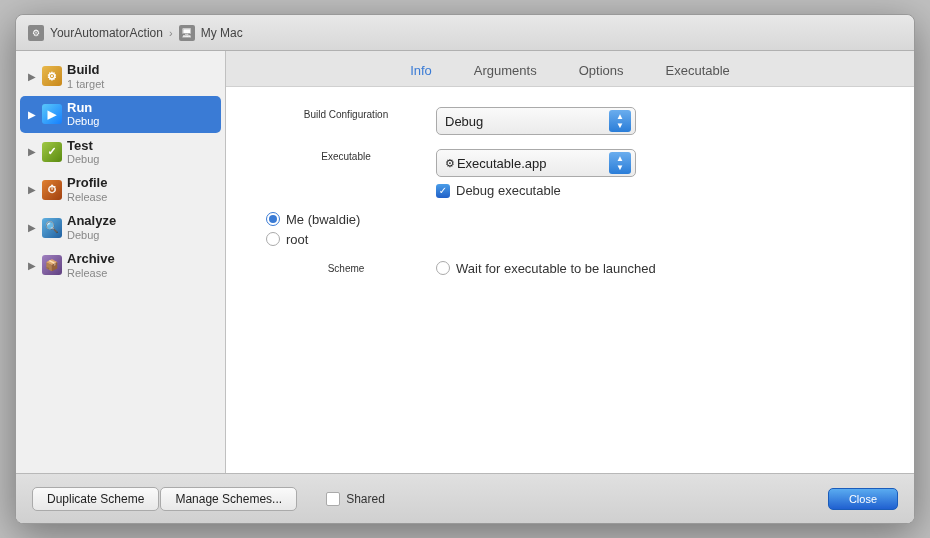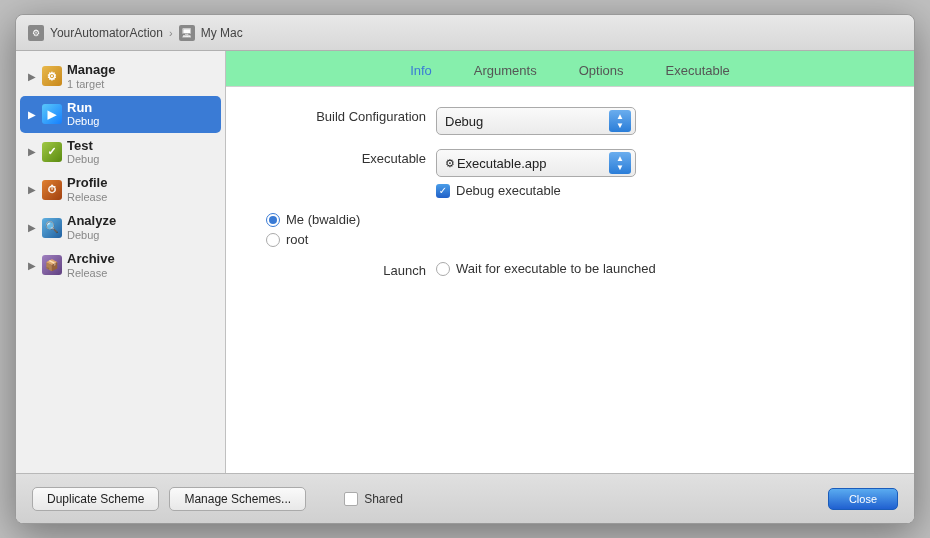--- a/index.html
+++ b/index.html
@@ -135,21 +135,21 @@
       display: flex;
       flex-direction: column;
       background: white;
     }
     .tab-bar {
       display: flex;
       justify-content: center;
       gap: 30px;
       padding: 10px 0 6px;
       border-bottom: 1px solid #d0d0d0;
-      background: #86efac;
+      background: #e5e5e5;
     }
     .tab {
       font-size: 13px;
       color: #555;
       cursor: pointer;
       padding: 2px 6px;
     }
     .tab.active {
       color: #3a7bd5;
       font-weight: 500;
@@ -161,22 +161,22 @@
       flex-direction: column;
       gap: 14px;
     }
     .form-row {
       display: flex;
       align-items: flex-start;
       gap: 10px;
     }
     .form-label {
       width: 160px;
-      text-align: right;
-      font-size: 13px;
+      text-align: center;
+      font-size: 10px;
       color: #333;
       padding-top: 2px;
       flex-shrink: 0;
     }
     .form-control {
       display: flex;
       flex-direction: column;
       gap: 6px;
     }
     .dropdown {
@@ -235,21 +235,20 @@
       font-size: 13px;
       color: #333;
     }
     .radio-group {
       display: flex;
       flex-direction: column;
       gap: 5px;
     }
     .radio-row {
       display: flex;
-      align-items: center;
       gap: 6px;
     }
     .radio-btn {
       width: 14px;
       height: 14px;
       border-radius: 50%;
       border: 1.5px solid #aaa;
       display: flex;
       align-items: center;
       justify-content: center;
@@ -274,21 +273,21 @@
       font-size: 11px;
       margin-right: 2px;
     }
     .footer {
       height: 50px;
       background: linear-gradient(to bottom, #e0e0e0, #d0d0d0);
       border-top: 1px solid #b8b8b8;
       display: flex;
       align-items: center;
       padding: 0 16px;
-      gap: 10px;
+      gap: 1px;
     }
     .footer-btn {
       padding: 4px 14px;
       border-radius: 5px;
       border: 1px solid #aaa;
       background: linear-gradient(to bottom, #fafafa, #e8e8e8);
       font-size: 12px;
       color: #222;
       cursor: pointer;
     }
@@ -339,21 +338,21 @@
   <div class="main-area">
 
     <div class="sidebar">
 
       <div class="sidebar-item">
         <div class="item-triangle">
             <span class="tri-icon">▶</span>
           </div>
         <div class="item-icon icon-build">⚙</div>
         <div class="item-text">
-          <span class="item-label">Manage</span>
+          <span class="item-label">Build</span>
           <span class="item-sub">1 target</span>
         </div>
       </div>
 
       <div class="sidebar-item active">
         <div class="item-triangle">
             <span class="tri-icon">▶</span>
           </div>
         <div class="item-icon icon-run">▶</div>
         <div class="item-text">
@@ -468,21 +467,21 @@
               </div>
               <div class="radio-row">
                 <div class="radio-btn"></div>
                 <span class="radio-label">root</span>
               </div>
             </div>
           </div>
         </div>
 
         <div class="form-row">
-          <div class="form-label">Launch</div>
+          <div class="form-label">Scheme</div>
           <div class="form-control">
             <div class="radio-group">
               <div class="radio-row">
                 <div class="radio-btn"></div>
                 <span class="radio-label">Wait for executable to be launched</span>
               </div>
             </div>
           </div>
         </div>
 

